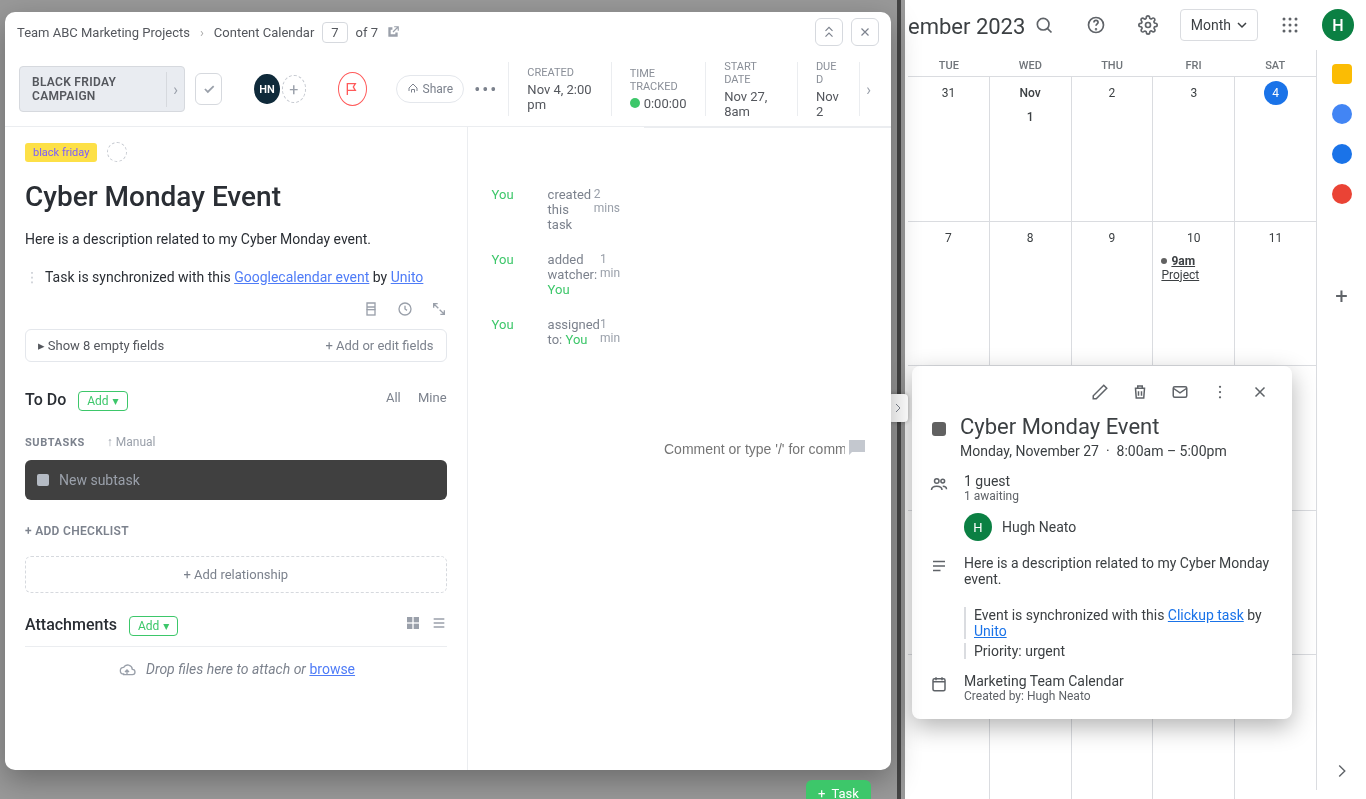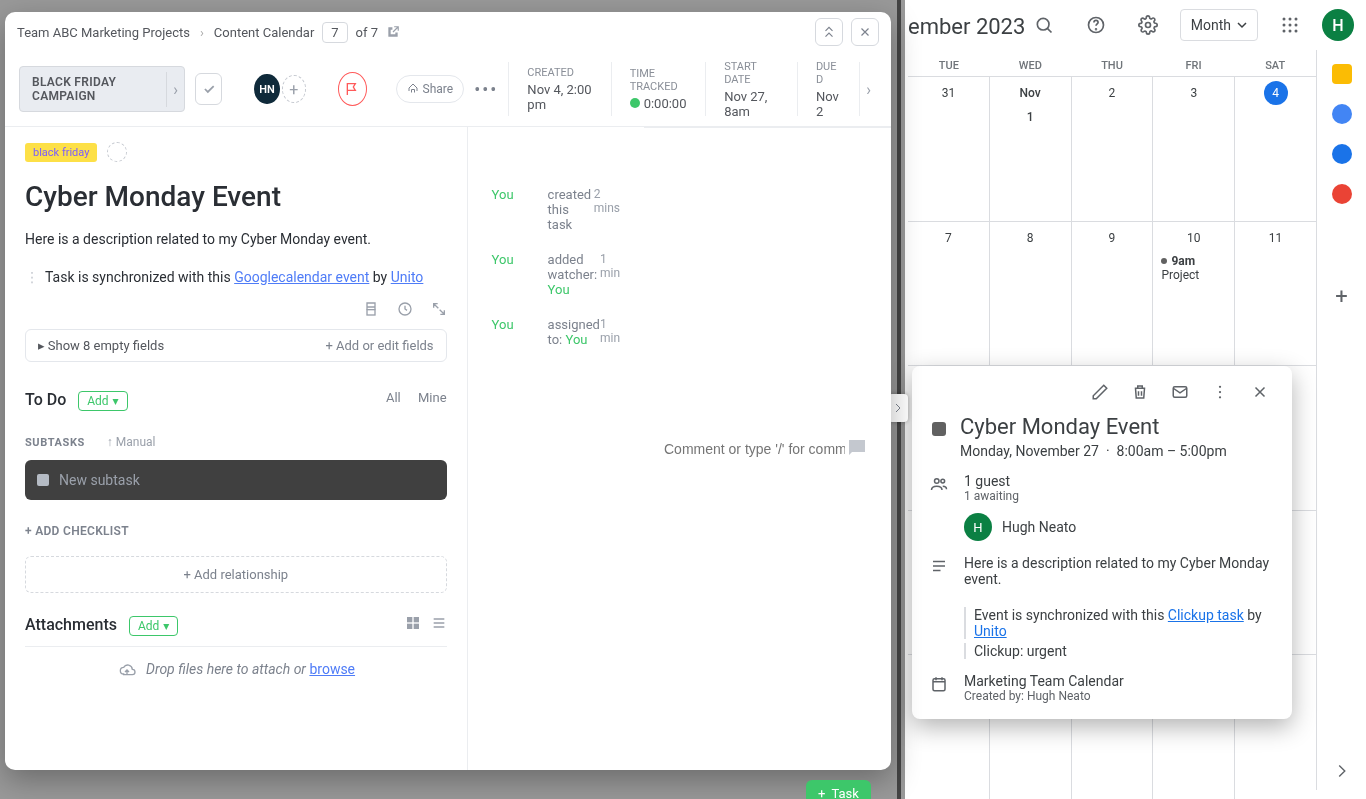--- a/index.html
+++ b/index.html
@@ -14,21 +14,21 @@
   .gcal-avatar { width:32px; height:32px; border-radius:50%; background:#0b8043; color:#fff; display:flex; align-items:center; justify-content:center; font-weight:500; }
 
   .gcal-sidebar { position: absolute; right:0; top: 50px; width: 50px; height: 740px; border-left:1px solid #dadce0; display:flex; flex-direction:column; align-items:center; gap:20px; padding-top:14px;}
   .gcal-sidebar .side-ico { width:20px; height:20px; border-radius:4px; }
 
   .gcal-grid { position:absolute; left: 908px; top: 55px; right: 50px; bottom: 0; display:flex; flex-direction:column;}
   .gcal-days { display:flex; }
   .gcal-day { flex:1; text-align:center; font-size:11px; color:#70757a; font-weight:500; padding: 4px 0;}
   .gcal-rows { flex:1; display:flex; flex-direction:column;}
   .gcal-row { flex:1; display:flex; border-top:1px solid #dadce0;}
-  .gcal-cell { flex:1; border-right:1px solid #dadce0; position:relative; padding:4px; font-size:12px; color:#3c4043; text-align:center;}
+  .gcal-cell { flex:1; border-right:1px solid #dadce0; position:relative; padding:4px; font-size:12px; color:#3c4043; text-align:center;text-decoration:underline;}
   .gcal-cell:last-child { border-right:0;}
   .gcal-cell .dnum { display:inline-block; width:24px; height:24px; line-height:24px; border-radius:50%; }
   .gcal-cell .dnum.today { background:#1a73e8; color:#fff;}
   .gcal-cell .dnum.bold { font-weight:500;}
   .gcal-event-pill { font-size:12px; color:#3c4043; text-align:left; padding-left:4px; margin-top:4px;}
   .gcal-event-pill .dot{display:inline-block;width:6px;height:6px;border-radius:50%;background:#616161;margin-right:4px;position:relative;top:-1px;}
 
   
   .gpop { position:absolute; left: 912px; top: 366px; width: 380px; background:#fff; border-radius:8px; box-shadow: 0 8px 24px rgba(0,0,0,0.3); padding: 10px 16px 16px 16px;}
   .gpop-actions { display:flex; justify-content:flex-end; gap:8px; color:#5f6368; margin-bottom:6px;}
@@ -296,21 +296,21 @@
     <div class="gico">
         <svg width="18" height="18" viewBox="0 0 24 24" fill="none" stroke="currentColor" stroke-width="2">
           <path d="M4 6h16M4 12h16M4 18h10"></path>
         </svg>
       </div>
     <div class="gcont">
       <div>Here is a description related to my Cyber Monday event.</div>
       <div style="margin-top:20px;font-size:14px;border-left:2px solid #dadce0;padding-left:8px;">
         <span>Event is synchronized with this </span><a href="#">Clickup task</a><span> by </span><a href="#">Unito</a>
       </div>
-      <div style="font-size:14px;border-left:2px solid #dadce0;padding-left:8px;margin-top:4px;">Clickup: urgent</div>
+      <div style="font-size:14px;border-left:2px solid #dadce0;padding-left:8px;margin-top:4px;">Priority: urgent</div>
     </div>
   </div>
   <div class="gpop-row">
     <div class="gico">
         <svg width="18" height="18" viewBox="0 0 24 24" fill="none" stroke="currentColor" stroke-width="2">
           <rect x="4" y="5" width="16" height="16" rx="2"></rect>
           <path d="M4 9h16M8 3v4M16 3v4"></path>
         </svg>
       </div>
     <div class="gcont">

